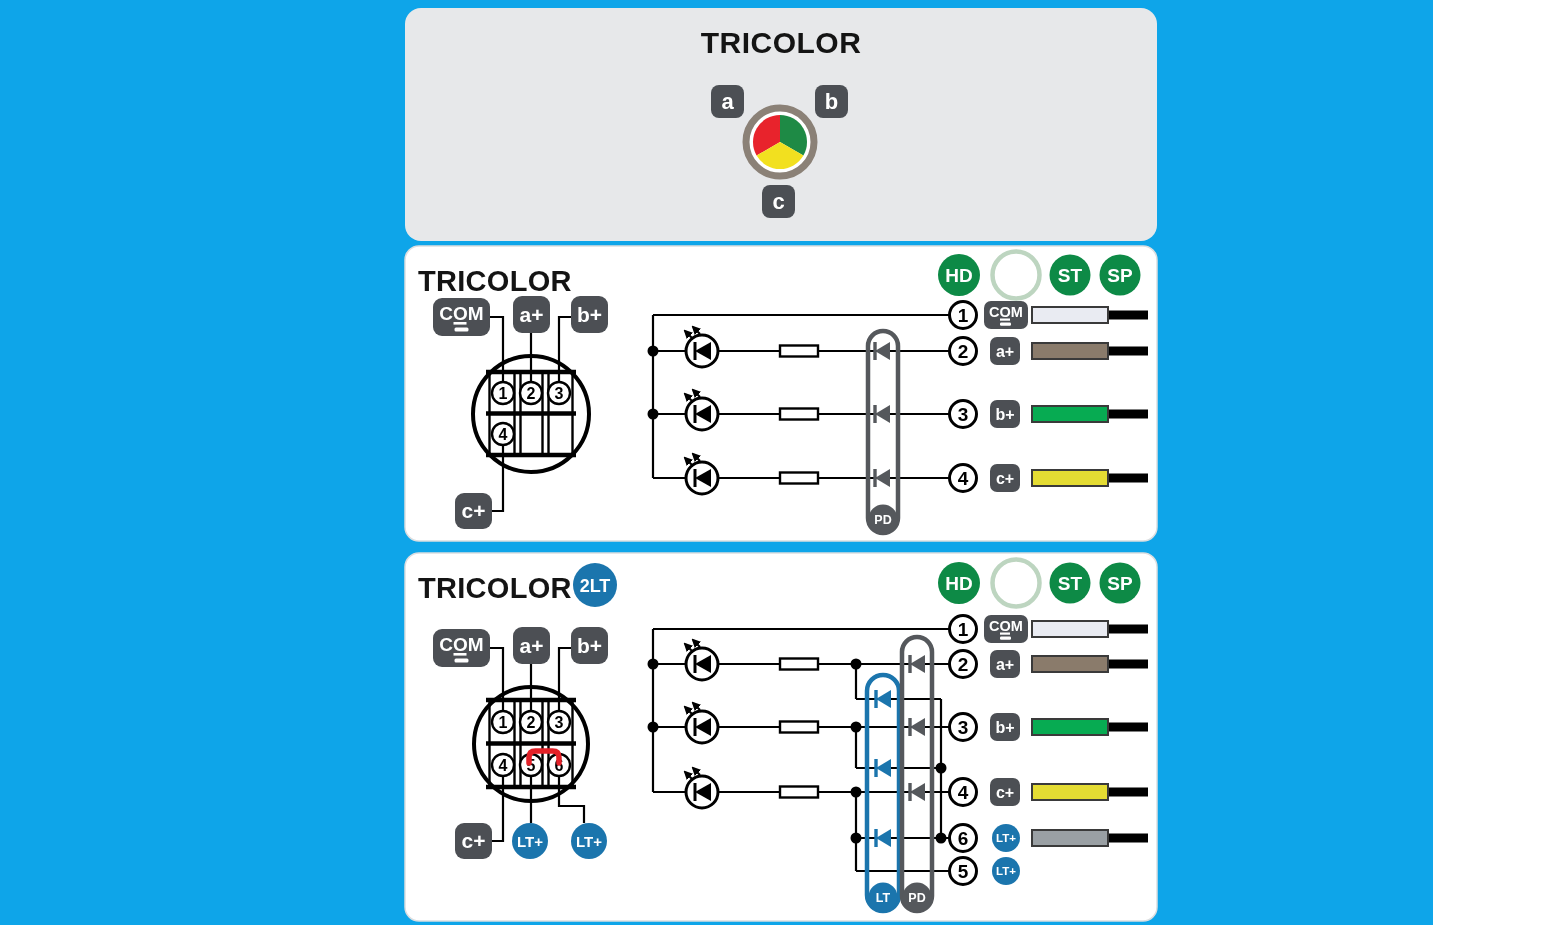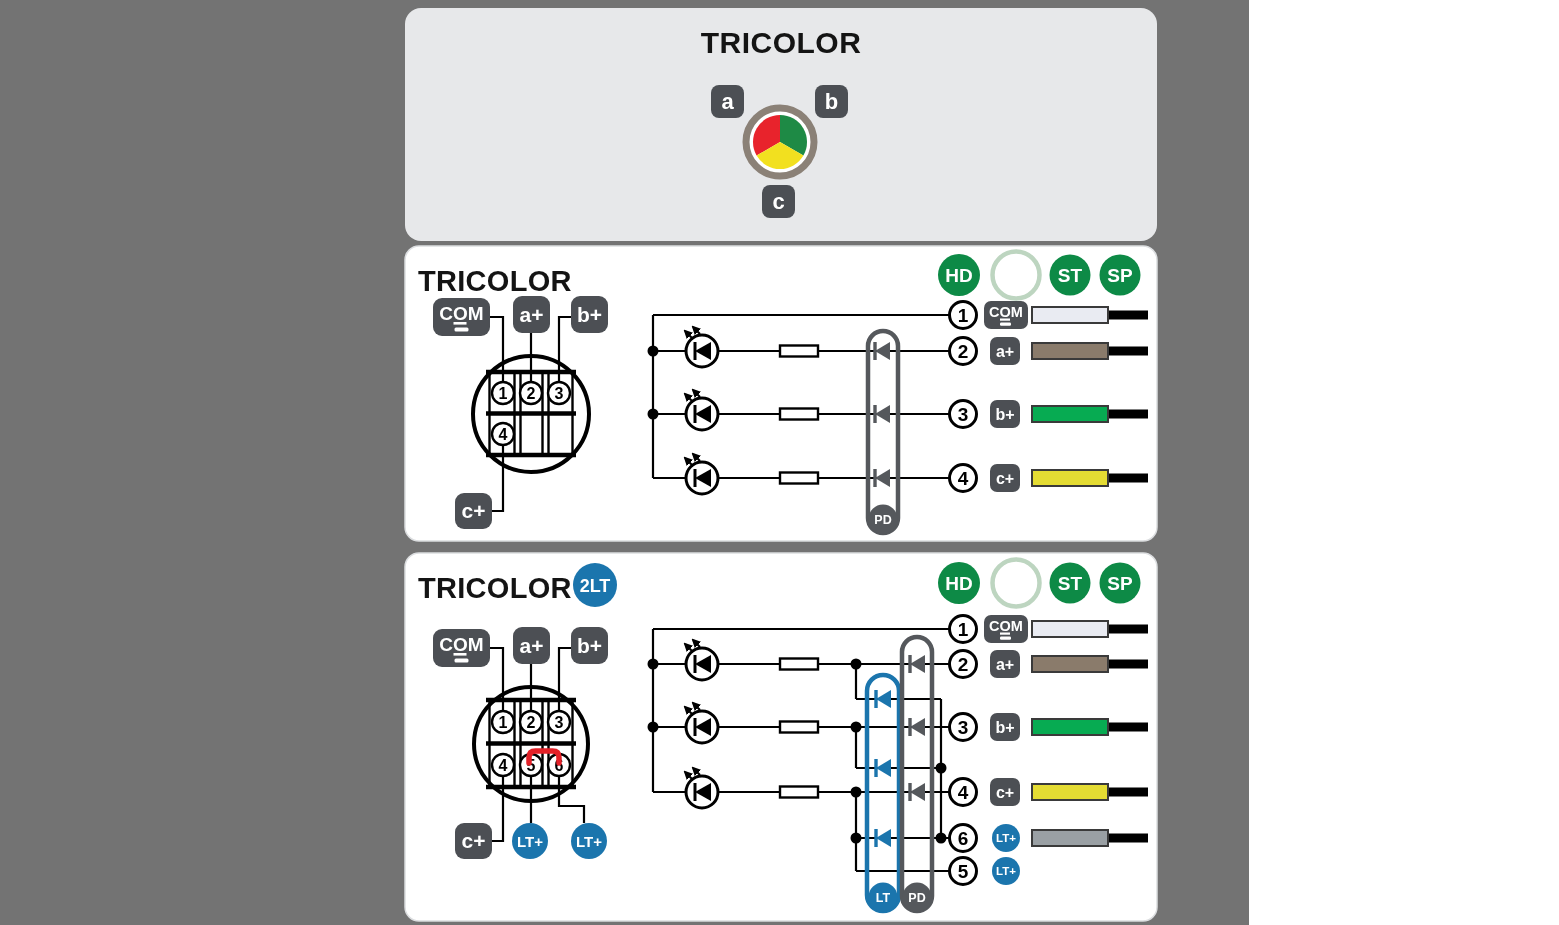--- a/index.html
+++ b/index.html
@@ -1,16 +1,16 @@
 <!DOCTYPE html>
 <html style="--c-page-bg: #ffffff; --c-panel-gray: #e7e8ea; --c-panel-border: #dcdee0; --c-badge-dark: #4c4f54; --c-green-badge: #0d8a46; --c-ring-empty: #bdd5c0; --c-blue: #1b75ad; --c-gray: #55585c; --c-pie-red: #e8232c; --c-pie-green: #1e8a45; --c-pie-yellow: #f2e01f; --c-ring-gray: #8b8177; --c-jumper-red: #e32128; --c-wire-white: #e9ebf2; --c-wire-brown: #8a7b6b; --c-wire-green: #07ab52; --c-wire-yellow: #e4dc33; --c-wire-gray: #9aa0a4; --c-wire-tip: #c9a05a; --c-wire-border: #3a3a3a;"><head>
 <meta charset="utf-8">
 <style>
   html,body{margin:0;padding:0;background:#fff;}
-  #stage{position:relative;width:1249px;height:925px;background:#737373;overflow:hidden;}
+  #stage{position:relative;width:1433px;height:925px;background:#0ea5e9;overflow:hidden;}
   svg{position:absolute;left:0;top:0;}
   text{font-family:"Liberation Sans",sans-serif;}
   .tt{font-weight:700;font-size:30px;fill:#141414;letter-spacing:.5px;}
   .tt2{font-weight:700;font-size:29px;fill:#141414;letter-spacing:.3px;}
   .panel-gray{fill:var(--c-panel-gray);}
   .panel-white{fill:#fff;stroke:var(--c-panel-border);stroke-width:1.5;}
   .badge{fill:var(--c-badge-dark);}
   .bt22{font-weight:700;font-size:22px;fill:#fff;text-anchor:middle;}
   .bt21{font-weight:700;font-size:21px;fill:#fff;text-anchor:middle;}
   .bt19{font-weight:700;font-size:19px;fill:#fff;text-anchor:middle;}

